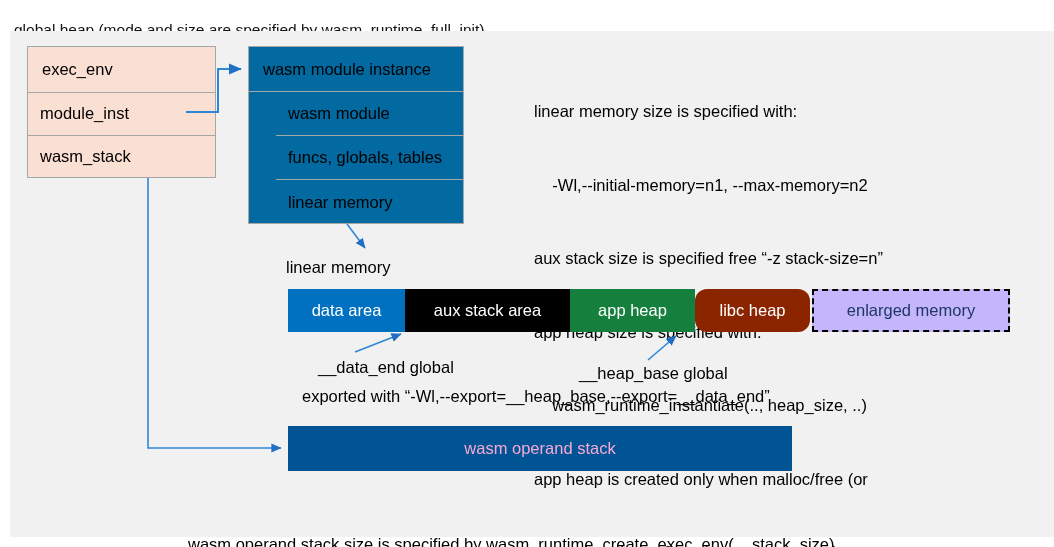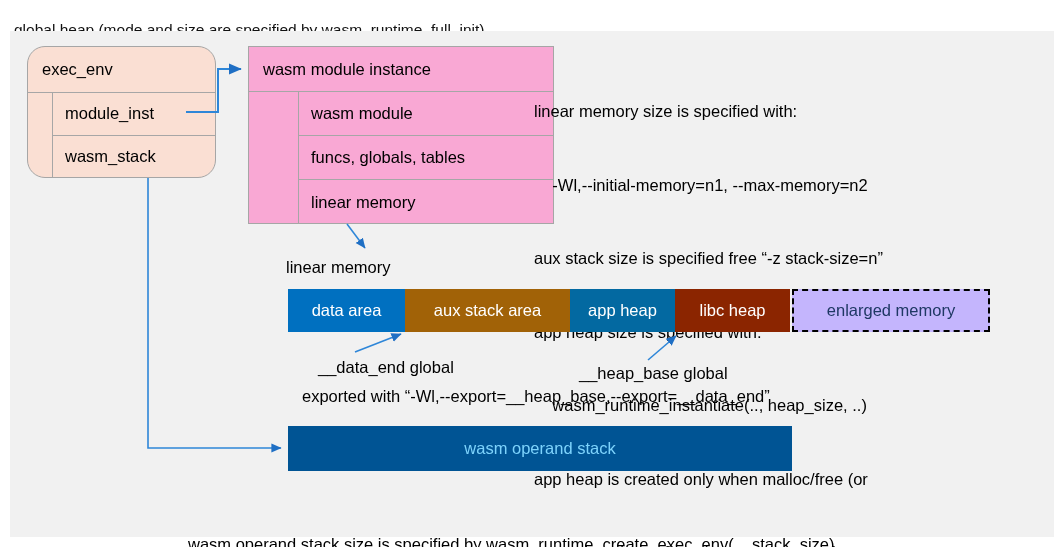--- a/index.html
+++ b/index.html
@@ -47,46 +47,46 @@
   }
   .struct-head {
     box-sizing: border-box;
     border-bottom: 1px solid #a6a6a6;
     display: flex;
     align-items: center;
     padding-left: 14px;
     font-size: 16.5px;
     white-space: nowrap;
   }
-  .struct-body { display: flex; }
+  .struct-body { display: flex; flex-direction: column; }
   .struct-gutter {
     box-sizing: border-box;
     border-right: 1px solid #a6a6a6;
   }
   .struct-rows { flex: 1 1 auto; }
   .struct-row {
     box-sizing: border-box;
     display: flex;
     align-items: center;
     padding-left: 12px;
     font-size: 16.5px;
     white-space: nowrap;
     border-bottom: 1px solid #a6a6a6;
   }
   .struct-row:last-child { border-bottom: none; }
 
   
-  #exec-env-box { left: 27px; top: 46px; width: 189px; height: 132px; background: #fadfd3; border-radius: 18px; }
+  #exec-env-box { left: 27px; top: 46px; width: 189px; height: 132px; background: #fadfd3; }
   #exec-env-box .struct-head { height: 46px; }
   #exec-env-box .struct-body { height: 85px; }
   #exec-env-box .struct-gutter { width: 25px; }
   #exec-env-box .struct-row { height: 42.5px; }
 
   
-  #wasm-mod-inst-box { left: 248px; top: 46px; width: 306px; height: 178px; background: #f9a8d4; }
+  #wasm-mod-inst-box { left: 248px; top: 46px; width: 216px; height: 178px; background: #0369a1; }
   #wasm-mod-inst-box .struct-head { height: 45px; }
   #wasm-mod-inst-box .struct-body { height: 132px; padding-left: 27px; }
   #wasm-mod-inst-box .struct-gutter { width: 23px; }
   #wasm-mod-inst-box .struct-row { height: 44px; }
 
   
   #notes {
     left: 534px;
     top: 50px;
     width: 500px;
@@ -113,23 +113,23 @@
   .mem-seg {
     display: flex;
     align-items: center;
     justify-content: center;
     color: #ffffff;
     font-size: 16.5px;
     white-space: nowrap;
     box-sizing: border-box;
   }
   #seg-data-area      { width: 117px; background: #0070c0; }
-  #seg-aux-stack-area { width: 165px; background: #a16207; }
-  #seg-app-heap       { width: 105px; background: #0369a1; }
-  #seg-libc-heap      { width: 115px; background: #8b2500; }
+  #seg-aux-stack-area { width: 165px; background: #000000; }
+  #seg-app-heap       { width: 125px; background: #15803d; }
+  #seg-libc-heap      { width: 115px; background: #8b2500; border-radius: 12px; }
   #seg-enlarged-memory{
     width: 198px;
     margin-left: 2px;
     background: #c4b5fd;
     color: #1f3864;
     border: 2.5px dashed #000000;
   }
 
   
   #ann-data-end {
@@ -154,21 +154,21 @@
   
   #operand-stack-bar {
     left: 288px;
     top: 426px;
     width: 504px;
     height: 45px;
     background: #005494;
     display: flex;
     align-items: center;
     justify-content: center;
-    color: #7dd3fc;
+    color: #f9a8d4;
     font-size: 16.5px;
     white-space: nowrap;
   }
 
   
   #bottom-notes {
     left: 188px;
     top: 482px;
     font-size: 16.5px;
     line-height: 25px;

